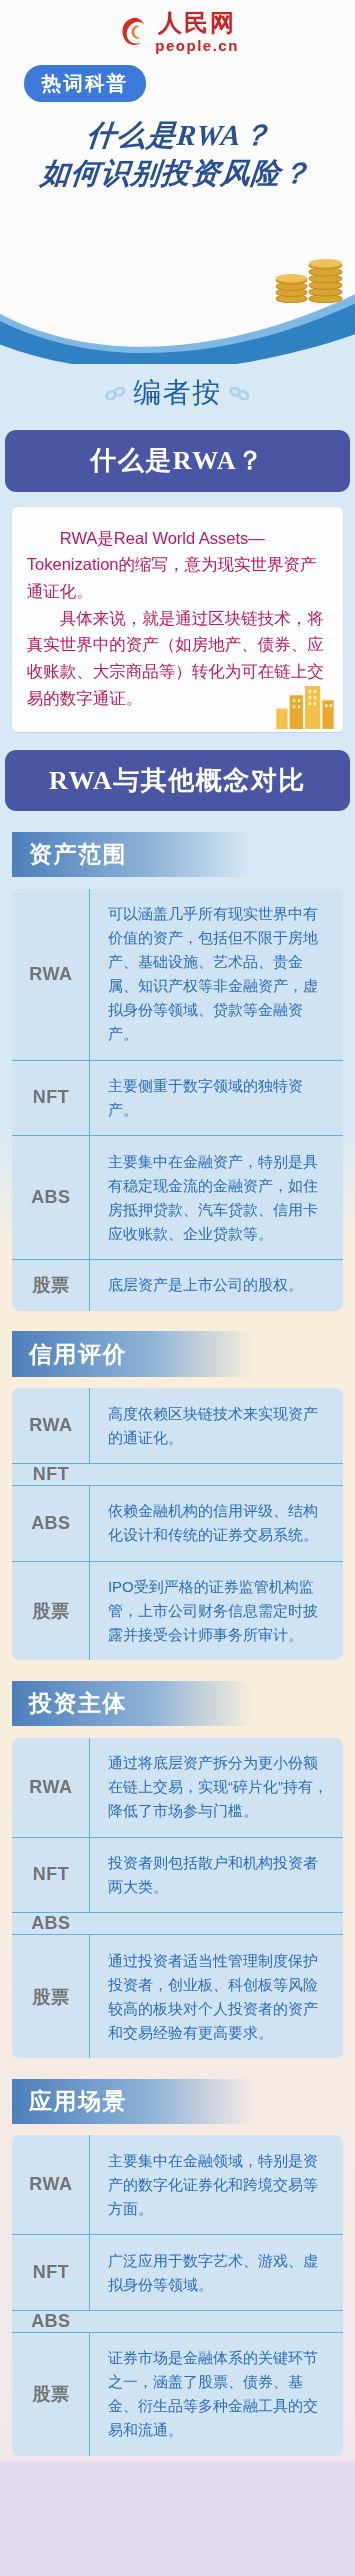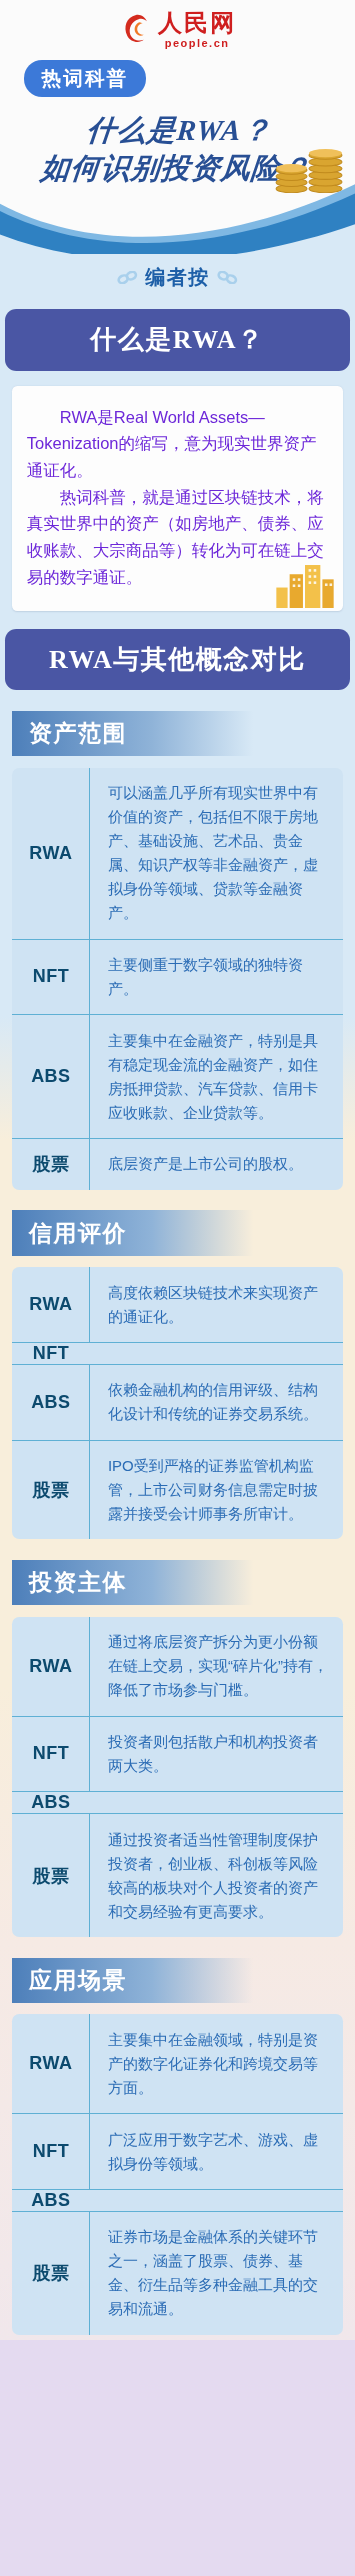--- a/index.html
+++ b/index.html
@@ -1,26 +1,26 @@
 <!DOCTYPE html>
 <html style="font-size:8.2px"><head>
 <meta charset="utf-8">
 <style>
   html,body{margin:0;padding:0;}
   body{width:355px;font-family:"Liberation Sans","DejaVu Sans",sans-serif;background:#e4daf0;}
   .page{width:355px;overflow:hidden;}
 
   
-  .hero{position:relative;height:254px;background-color:#fbfbfb;
+  .hero{position:relative;height:364px;background-color:#fbfbfb;
     background-image:linear-gradient(#e7e7e7 0.5px,transparent 0.5px),linear-gradient(90deg,#e7e7e7 0.5px,transparent 0.5px);
     background-size:28px 28px;}
   .logo-row{display:flex;justify-content:center;align-items:center;padding-top:11.3px;gap:5.2px;}
   .logo-txt{display:flex;flex-direction:column;align-items:center;}
   .logo-cn{font-family:"Liberation Serif",serif;font-weight:bold;font-size:24px;color:#cf1f1f;letter-spacing:2.1px;line-height:1;}
-  .logo-en{font-size:11px;color:#cf1f1f;font-weight:bold;letter-spacing:1.5px;margin-top:2.1px;}
+  .logo-en{font-size:15px;color:#cf1f1f;font-weight:bold;letter-spacing:1.5px;margin-top:2.1px;}
   .hot-badge{display:inline-block;margin:10.3px 0 0 24px;background:#3c79d8;color:#fff;
     font-size:19.6px;font-weight:bold;padding:5.2px 17.5px;border-radius:18px;letter-spacing:2.1px;}
   .hero-title{margin-top:14.4px;text-align:center;font-family:"Liberation Serif",serif;
     font-weight:900;font-style:italic;color:#284f94;font-size:29px;line-height:1.32;
     transform:skewX(-5deg);letter-spacing:1px;}
   .coins{position:absolute;right:11.3px;bottom:61px;}
   .wave{position:absolute;left:0;bottom:0;width:355px;height:77px;display:block;}
 
   
   .main{background:linear-gradient(180deg,
@@ -29,41 +29,41 @@
       #f6eae4 1690px,#f2e8ea 2009px,
       #ece3ef 2380px,#e7ddf1 2782px,
       #e4daf0 100%);padding-bottom:5.2px;}
   .banner{margin:17.5px 5.2px 15.5px;background:#4a56a4;border-radius:11.3px;
     color:#ffffff;text-align:center;font-family:"Liberation Serif",serif;font-weight:bold;
     font-size:26px;padding:13.4px 5.2px;letter-spacing:1.5px;}
   p{margin:0;}
 
   
   .ed-head{display:flex;justify-content:center;align-items:center;gap:7.2px;padding-top:10.3px;}
-  .ed-title{color:#1d5fa8;font-weight:bold;font-size:20px;letter-spacing:1.5px;}
+  .ed-title{color:#1d5fa8;font-weight:normal;font-size:28px;letter-spacing:1.5px;}
   .ed-body{margin:9.3px 24px 0;color:#2b6cb5;font-size:17px;line-height:1.75;text-indent:2em;
     text-decoration:underline;text-decoration-color:#9dc3e6;text-decoration-thickness:1px;text-underline-offset:6.2px;}
 
   
   .def-card{position:relative;margin:0 12.4px;background:#fdfdfd;border-radius:5.2px;
     padding:17.5px 14.4px 20.6px;box-shadow:0 0.5px 1.5px rgba(120,140,170,.25);}
-  .def-card p{color:#6d28d9;font-size:16.5px;line-height:1.62;text-indent:2em;}
+  .def-card p{color:#be185d;font-size:16.5px;line-height:1.62;text-indent:2em;}
   .def-card .bld{position:absolute;right:6.2px;bottom:3.1px;}
 
   
   .sec-label{margin:20.6px 0 11.3px 12.4px;width:237px;color:#fff;font-weight:bold;font-size:23px;
     letter-spacing:1.5px;padding:7.2px 0 7.2px 16.5px;
     background:linear-gradient(90deg,#4d7fba 0%,#8fb3d8 55%,rgba(216,233,246,0) 95%);}
 
   
   .tbl{margin:0 12.4px;background:#cfe3f3;border-radius:7.2px;overflow:hidden;}
   .trow{display:flex;align-items:stretch;}
   .trow + .trow{border-top:1px solid #5fb0d4;}
   .term{flex:0 0 77px;display:flex;align-items:center;justify-content:center;
-    color:#0c4a6e;font-weight:bold;font-size:18px;letter-spacing:0.5px;}
+    color:#737373;font-weight:bold;font-size:18px;letter-spacing:0.5px;}
   .desc{flex:1;border-left:1px solid #5fb0d4;padding:13.4px 13.4px 13.4px 17.5px;
     color:#2b6cb5;font-size:15px;line-height:1.6;}
 </style>
 </head>
 <body>
 
 <div class="page">
 
   <div class="hero">
     <div class="logo-row">
@@ -118,21 +118,21 @@
         <g fill="none" stroke="#a9d0ec" stroke-width="5">
             <ellipse cx="12" cy="9" rx="9" ry="7" transform="rotate(25 12 9)"></ellipse>
             <ellipse cx="28" cy="16" rx="9" ry="7" transform="rotate(25 28 16)"></ellipse>
           </g>
       </svg>
     </div>
 
     <div class="banner">什么是RWA？</div>
     <div class="def-card">
       <p>RWA是Real World Assets—Tokenization的缩写，意为现实世界资产通证化。</p>
-      <p>热词科普，就是通过区块链技术，将真实世界中的资产（如房地产、债券、应收账款、大宗商品等）转化为可在链上交易的数字通证。</p>
+      <p>具体来说，就是通过区块链技术，将真实世界中的资产（如房地产、债券、应收账款、大宗商品等）转化为可在链上交易的数字通证。</p>
       <svg class="bld" width="62" height="44" viewBox="0 0 120 86">
         <rect x="4" y="46" width="22" height="40" fill="#f3c14a"></rect>
         <rect x="30" y="20" width="26" height="66" fill="#e8a92e"></rect>
         <rect x="60" y="2" width="30" height="84" fill="#f3c14a"></rect>
         <rect x="94" y="30" width="22" height="56" fill="#e8a92e"></rect>
         <g fill="#ffffff" opacity="0.85">
           <rect x="36" y="28" width="5" height="5"></rect>
             <rect x="46" y="28" width="5" height="5"></rect>
           <rect x="36" y="40" width="5" height="5"></rect>
             <rect x="46" y="40" width="5" height="5"></rect>

